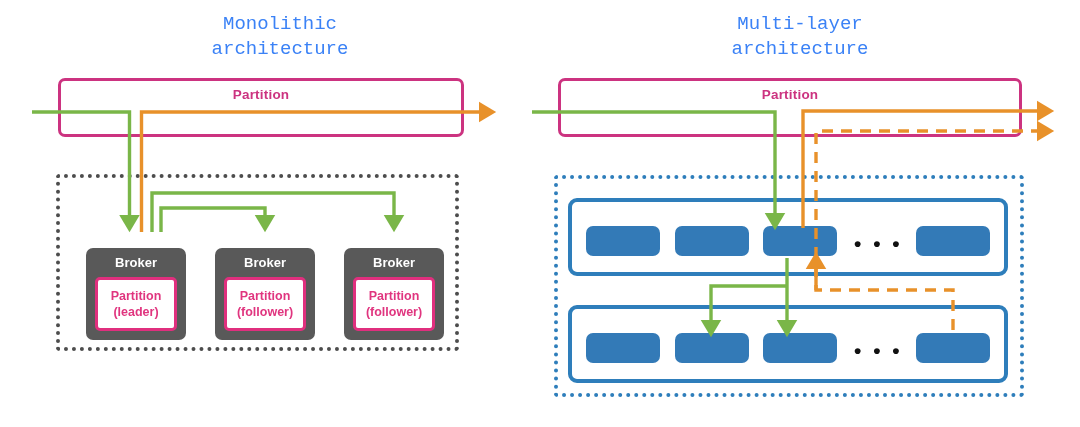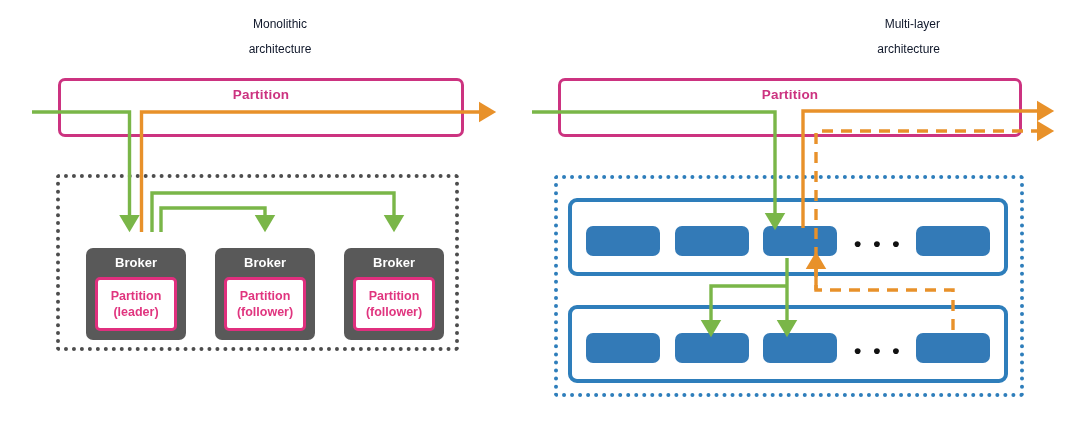--- a/index.html
+++ b/index.html
@@ -5,26 +5,26 @@
   html,body{margin:0;padding:0;background:#ffffff;}
   body{
     width:1080px;height:427px;overflow:hidden;
     font-family:"Liberation Sans",sans-serif;
     color:#1a1a1a;
   }
   #stage{position:relative;width:1080px;height:427px;background:#fff;}
 
   .title{
     position:absolute;text-align:center;
-    font-size:12px;line-height:25px;font-weight:400;color:#0f172a;
-    font-family:Liberation Sans, sans-serif;
+    font-size:19px;line-height:25px;font-weight:400;color:#3b82f6;
+    font-family:Liberation Mono, monospace;
     white-space:pre-line;
   }
   #title-left{left:140px;top:12px;width:280px;}
-  #title-right{left:660px;top:12px;width:280px;text-align:right;}
+  #title-right{left:660px;top:12px;width:280px;}
 
   
   .partition-box{
     position:absolute;border:3.5px solid #cc3380;border-radius:7px;
     background:transparent;box-sizing:border-box;
   }
   .partition-label{
     position:absolute;width:100%;text-align:center;top:6px;
     font-size:13.5px;font-weight:bold;color:#cc3380;
     font-family:"Liberation Sans",sans-serif;letter-spacing:.2px;

